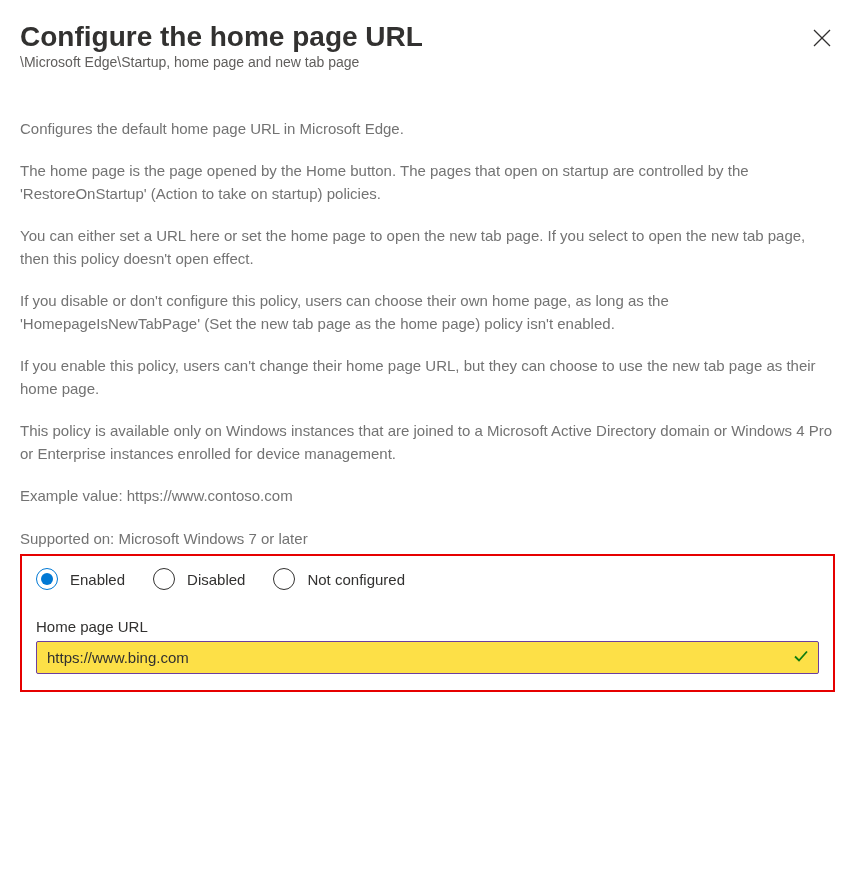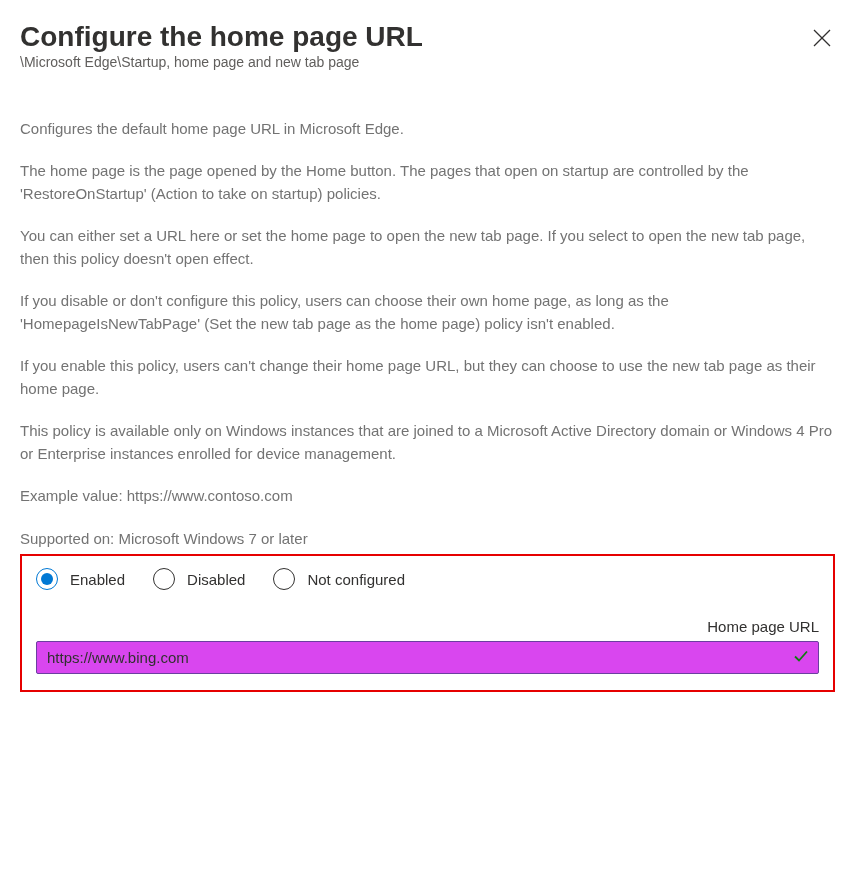--- a/index.html
+++ b/index.html
@@ -93,37 +93,36 @@
       background: #0078d4;
     }
     .radio-label {
       font-size: 15px;
       color: #323130;
     }
     .field-label {
       font-size: 15px;
       color: #323130;
       margin-bottom: 6px;
-      text-align: right;
     }
     .input-wrap {
       position: relative;
       display: flex;
       align-items: center;
     }
     .text-input {
       width: 100%;
       padding: 7px 36px 7px 10px;
       font-size: 15px;
       border: 1px solid #8a8886;
       border-radius: 2px;
       font-family: inherit;
       color: #323130;
       outline: none;
-      background: #d946ef;
+      background: #fde047;
     }
     .input-check {
       position: absolute;
       right: 10px;
       color: #107c10;
       pointer-events: none;
     }
     .input-check svg {
       width: 16px;
       height: 16px;

